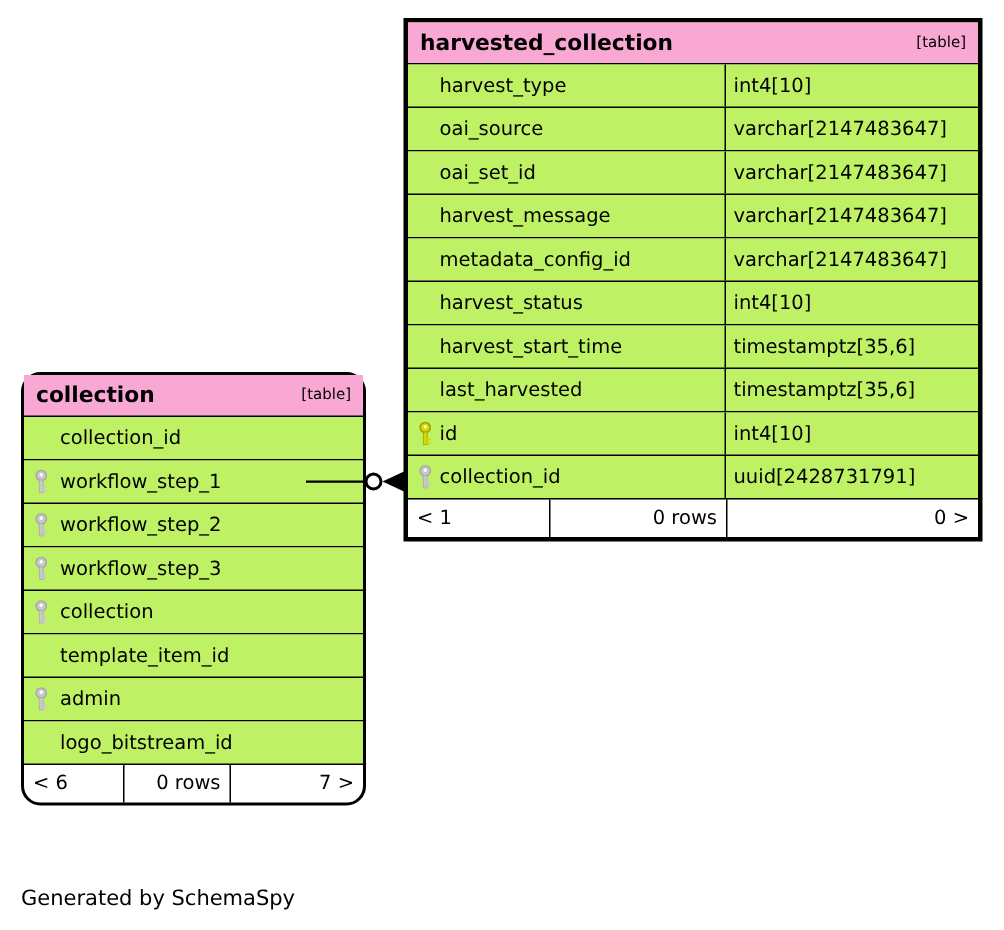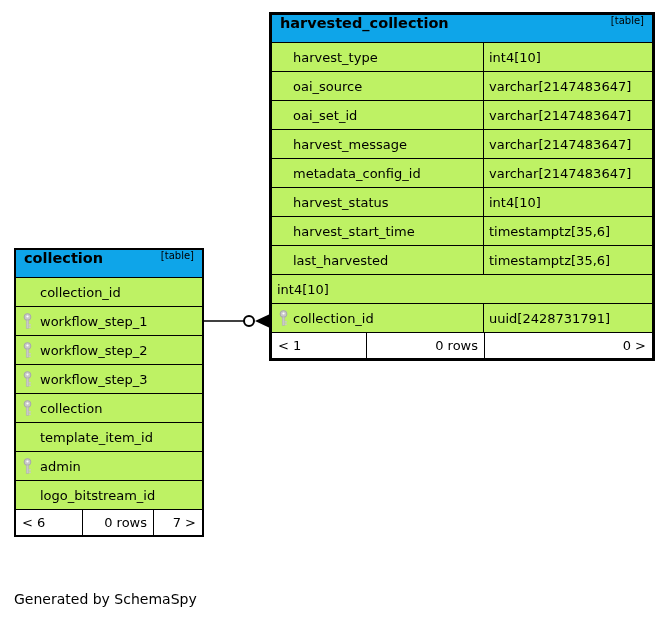--- a/index.html
+++ b/index.html
@@ -17,29 +17,30 @@
     overflow: hidden;
   }
   .schema-table {
     position: absolute;
     background: #ffffff;
     border: 2px solid #000000;
     box-sizing: border-box;
     display: flex;
     flex-direction: column;
   }
-  #table-collection { left: 14px; top: 248px; width: 190px; }
+  #table-collection { left: 14px; top: 248px; width: 230px; border-radius: 13px; }
   #table-harvested  { left: 269px; top: 12px;  width: 386px; border-width: 3px; }
 
   .thead {
     height: 27px;
-    background: #0ea5e9;
+    background: #f9a8d4;
     border-bottom: 1px solid #000000;
     display: flex;
     justify-content: space-between;
+    align-items: center;
     padding: 0 8px;
     cursor: pointer;
   }
   .tname { font-weight: bold; font-size: 14.5px; }
   .tbadge { font-size: 10px; }
 
   .trow {
     height: 28px;
     border-bottom: 1px solid #000000;
     display: flex;
@@ -254,20 +255,30 @@
           </div>
           <div class="cell cell-type">timestamptz[35,6]</div>
         </div>
         <div class="trow">
           <div class="cell cell-name">
             <span>last_harvested</span>
           </div>
           <div class="cell cell-type">timestamptz[35,6]</div>
         </div>
         <div class="trow">
+          <div class="cell cell-name">
+            <span class="key-icon"><svg width="11" height="17" viewBox="0 0 11 17">
+                <circle cx="5.5" cy="4.5" r="3.4" fill="#d8d800" stroke="#9e9e00" stroke-width="1"></circle>
+                <circle cx="5.5" cy="4" r="1.1" fill="#ffffff"></circle>
+                <rect x="4.2" y="7.5" width="2.6" height="8.3" fill="#d8d800" stroke="#9e9e00" stroke-width="0.5"></rect>
+                <rect x="6.6" y="11.6" width="2.2" height="1.5" fill="#d8d800"></rect>
+                <rect x="6.6" y="14.1" width="2.2" height="1.5" fill="#d8d800"></rect>
+              </svg></span>
+            <span>id</span>
+          </div>
           <div class="cell cell-type">int4[10]</div>
         </div>
         <div class="trow">
           <div class="cell cell-name">
             <span class="key-icon"><svg width="11" height="17" viewBox="0 0 11 17">
                 <circle cx="5.5" cy="4.5" r="3.4" fill="#c9c9c9" stroke="#a8a8a8" stroke-width="1"></circle>
                 <circle cx="5.5" cy="4" r="1.1" fill="#ffffff"></circle>
                 <rect x="4.2" y="7.5" width="2.6" height="8.3" fill="#c9c9c9" stroke="#a8a8a8" stroke-width="0.5"></rect>
                 <rect x="6.6" y="11.6" width="2.2" height="1.5" fill="#c9c9c9"></rect>
                 <rect x="6.6" y="14.1" width="2.2" height="1.5" fill="#c9c9c9"></rect>

